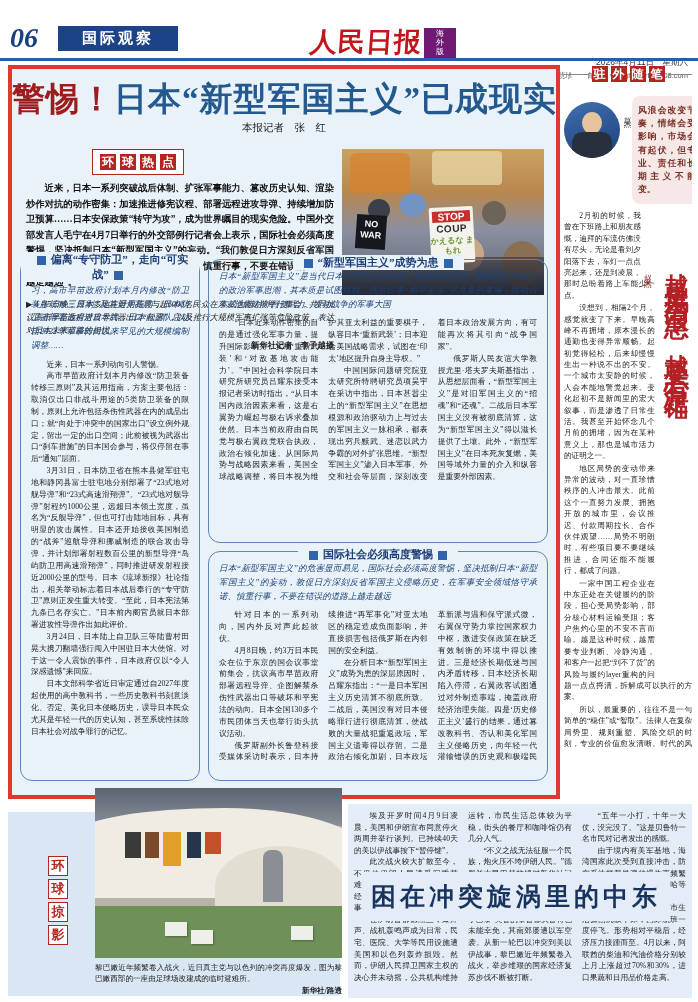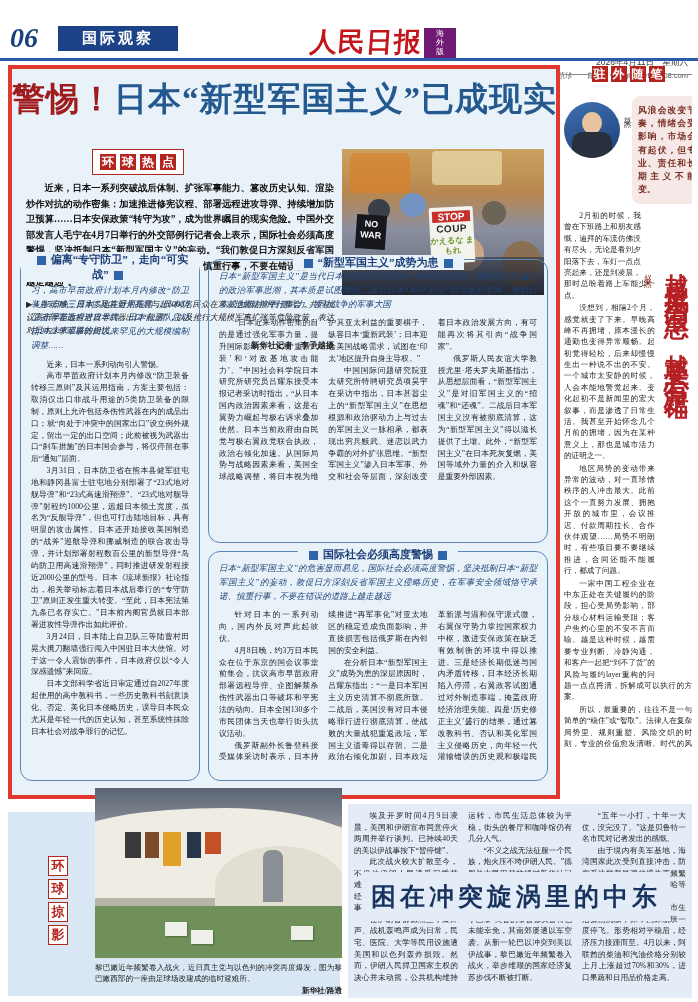--- a/index.html
+++ b/index.html
@@ -123,20 +123,21 @@
       <div>2026年4月11日　星期六</div>
       <div class="sub">责编：王慧珍　　邮箱：wanghzrmrb@108.com</div>
     </div>
   </div>
   <div class="blue-rule"></div>
 
   <div class="main-box">
     <div class="headline">
       <span class="warn">警惕！</span><span class="rest">日本“新型军国主义”已成现实威胁</span>
     </div>
+    <div class="byline">本报记者　张　红</div>
 
     <div class="hot-badge">
         <span class="tile">环</span>
         <span class="tile">球</span>
         <span class="tile">热</span>
         <span class="tile">点</span>
       </div>
 
     <div class="main-lede">近来，日本一系列突破战后体制、扩张军事能力、篡改历史认知、渲染炒作对抗的动作密集：加速推进修宪议程、部署远程进攻导弹、持续增加防卫预算……日本安保政策“转守为攻”，成为世界瞩目的现实危险。中国外交部发言人毛宁在4月7日举行的外交部例行记者会上表示，国际社会必须高度警惕，坚决抵制日本“新型军国主义”的妄动。“我们敦促日方深刻反省军国主义侵略历史，在军事安全领域恪守承诺、慎重行事，不要在错误的道路上越走越远”。</div>
 

